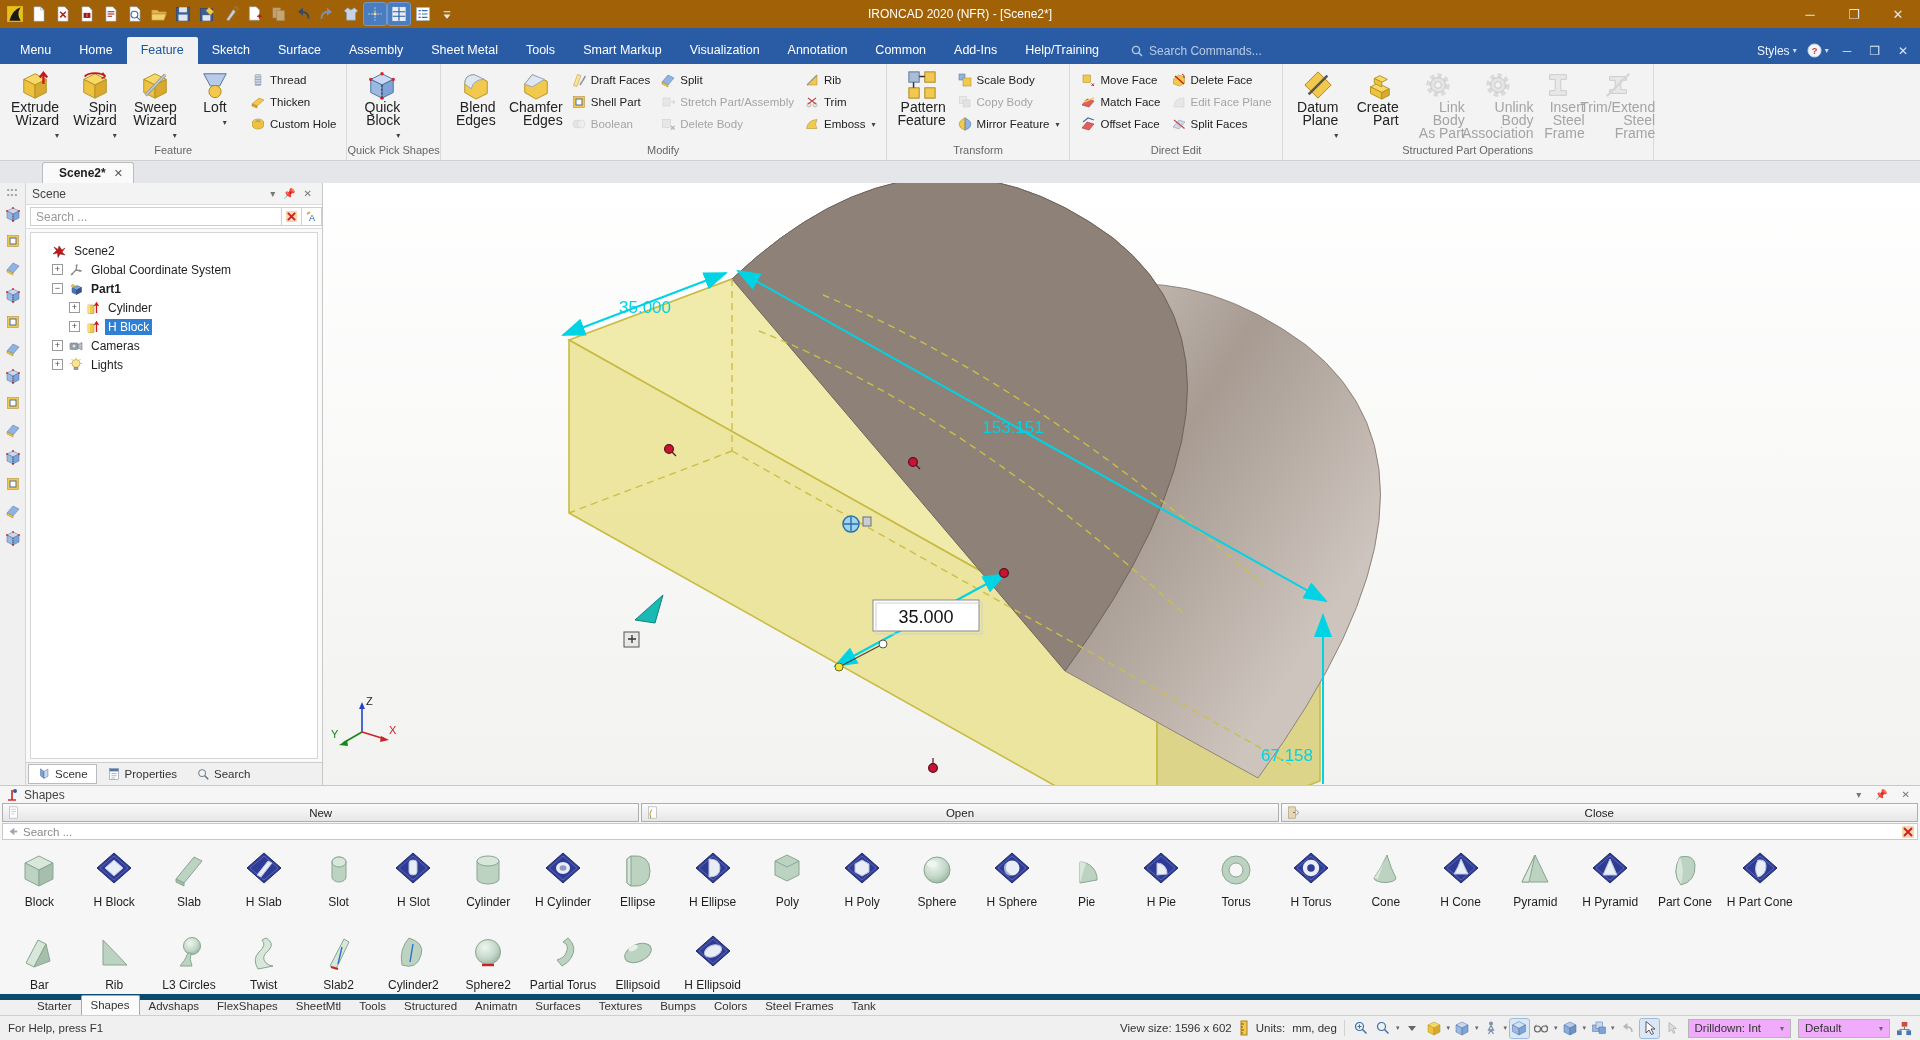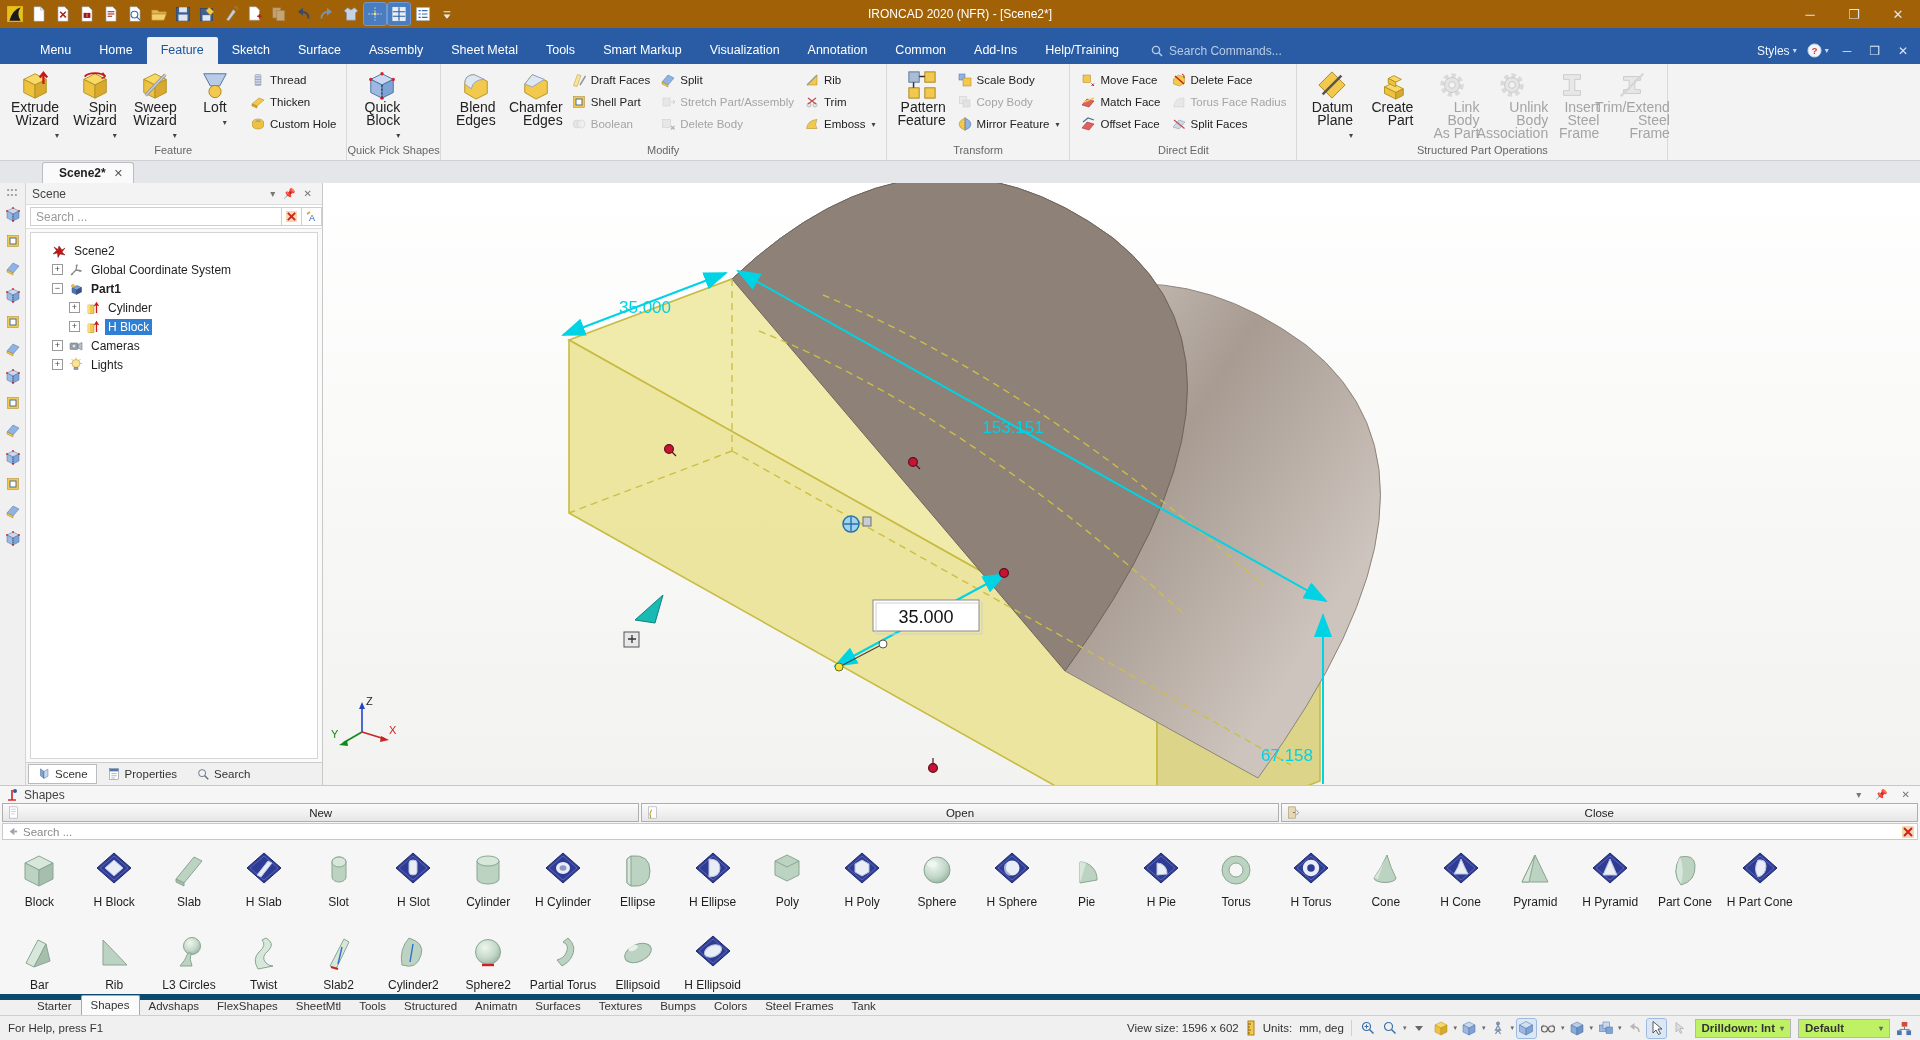--- a/index.html
+++ b/index.html
@@ -15,21 +15,21 @@
   .qat .qbtn { width:22px; height:22px; display:flex; align-items:center; justify-content:center; border-radius:2px; }
   .qat .qbtn.active { background:#4a7cc0; outline:1px solid #6d9ad4; }
   .qat .qbtn.disabled svg { opacity:.45; filter:grayscale(1); }
   .win-title { position:absolute; left:0; right:0; text-align:center; color:#ffffff;
     font-size:12px; pointer-events:none; }
   .win-ctrls { margin-left:auto; display:flex; align-items:center; height:100%; }
   .win-ctrls .wbtn { width:44px; height:100%; display:flex; align-items:center; justify-content:center;
     color:#dce6f4; font-size:13px; }
 
   
-  .menubar { height:36px; background:#2a5ca5; display:flex; align-items:flex-end; flex:0 0 auto;padding-left:20px; }
+  .menubar { height:36px; background:#2a5ca5; display:flex; align-items:flex-end; flex:0 0 auto; }
   .menu-items { display:flex; align-items:flex-end; height:100%; padding-left:6px; }
   .menu-item { padding:0 14px; height:27px; line-height:27px; color:#ffffff; font-size:12.5px; }
   .menu-item.active { background:#f2f2f2; color:#1a56a0; border-radius:2px 2px 0 0; }
   .menu-search { display:flex; align-items:center; gap:6px; height:27px; margin-left:18px; color:#b9cbe4; font-size:12px; }
   .menu-right { margin-left:auto; display:flex; align-items:center; gap:10px; height:27px; padding-right:8px; color:#e8eef7; }
   .menu-right .mr { display:flex; align-items:center; gap:3px; font-size:12px; color:#f0f4fa; }
   .menu-right .wmini { color:#dce6f4; font-size:12px; padding:0 4px; }
   .caret-w { font-size:8px; color:#cdd9ea; }
 
   
@@ -105,21 +105,21 @@
   .cat-tabs { height:21px; display:flex; align-items:flex-end; padding-left:28px; border-top:6px solid #0c4a6e; background:#f0f0f0; }
   .cat-tab { padding:0 9px; height:18px; line-height:18px; font-size:11.5px; color:#333; }
   .cat-tab.active { background:#fbfbfb; border:1px solid #a9a9a9; border-bottom:none; height:20px; line-height:19px; border-radius:2px 2px 0 0; }
 
   
   .statusbar { height:25px; background:#f0f0f0; border-top:1px solid #cfcfcf; display:flex; align-items:center; padding:0 8px; font-size:11.5px; color:#333; flex:0 0 auto; }
   .sb-right { margin-left:auto; display:flex; align-items:center; gap:7px; }
   .sb-sep { width:1px; height:16px; background:#d0d0d0; }
   .sb-icon { width:19px; height:19px; display:flex; align-items:center; justify-content:center; border-radius:2px; }
   .sb-icon.pressed { background:#dce7f5; outline:1px solid #9ebbdd; }
-  .sb-dd { display:flex; align-items:center; gap:5px; border:1px solid #b5b5b5; background:#bef264; height:19px; padding:0 6px;font-weight:bold; }
+  .sb-dd { display:flex; align-items:center; gap:19px; border:1px solid #b5b5b5; background:#f0abfc; height:19px; padding:0 6px; }
   .sb-dd .c { font-size:8px; color:#666; }
 </style>
 </head>
 <body>
 
 <div id="app">
 
   <div class="titlebar">
     <div class="qat" id="qat">
         <div class="qbtn">
@@ -570,21 +570,21 @@
                 <polygon points="5,14 15,6 27,10 27,22 17,28 5,24" fill="#f3c94d" stroke="#a9821e"></polygon>
                 <path d="M8,8 L26,24" stroke="#c81818" stroke-width="2.6"></path>
                 <path d="M22,4 q6,2 4,8" stroke="#c81818" stroke-width="2" fill="none"></path>
               </svg>
               <span>Delete Face</span>
             </div>
             <div class="rsmall disabled">
               <svg width="16" height="16" viewBox="0 0 32 32">
                 <path d="M6,26 Q6,8 26,8 L26,26 Z" fill="#dcdcdc" stroke="#a2a2a2"></path>
               </svg>
-              <span>Torus Face Radius</span>
+              <span>Edit Face Plane</span>
             </div>
             <div class="rsmall">
               <svg width="16" height="16" viewBox="0 0 32 32">
                 <path d="M4,22 L16,8 L28,12 L16,26 Z" fill="#cfd8e6" stroke="#8894a8"></path>
                 <line x1="6" y1="8" x2="27" y2="25" stroke="#c04848" stroke-width="2.2"></line>
               </svg>
               <span>Split Faces</span>
             </div>
           </div>
         </div>

